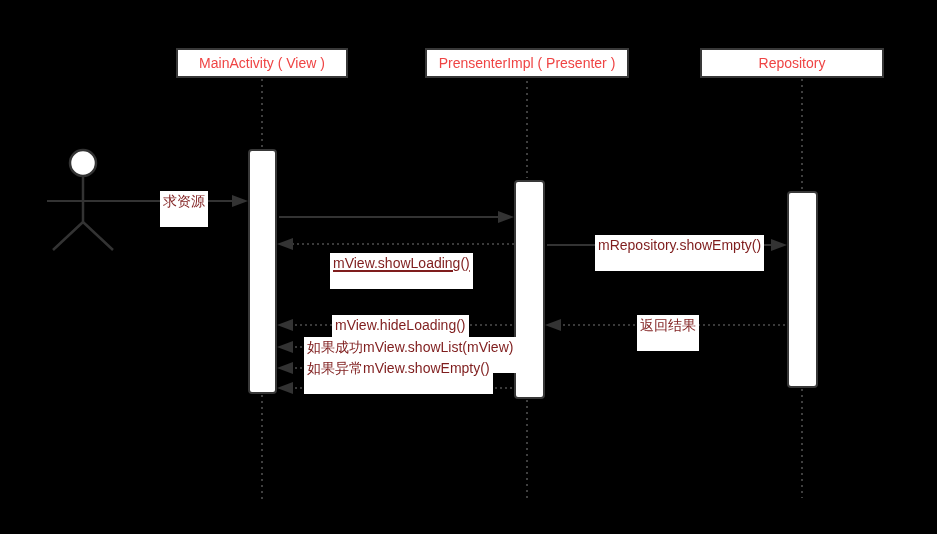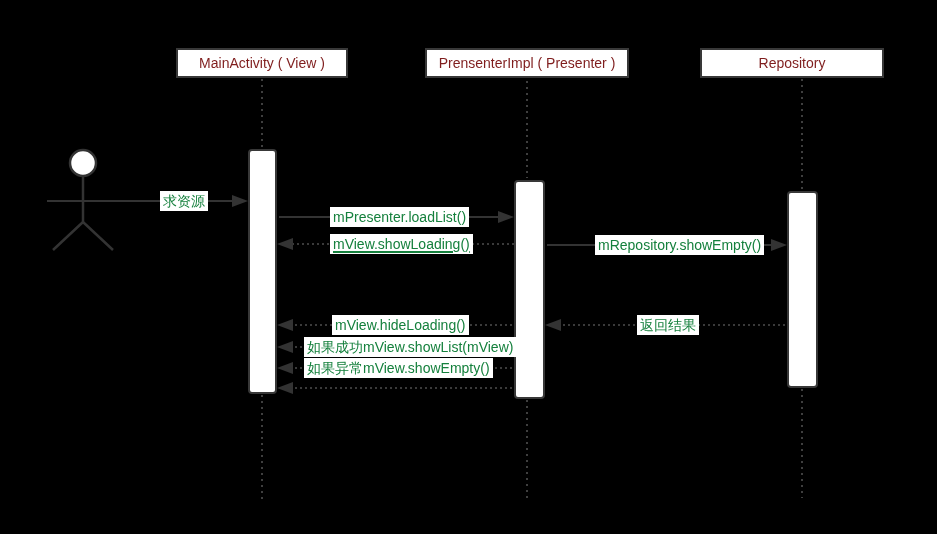--- a/index.html
+++ b/index.html
@@ -3,32 +3,32 @@
 <meta charset="utf-8">
 <style>
   html,body{margin:0;padding:0;background:#000;}
   .stage{
     position:relative;width:937px;height:534px;background:#000000;overflow:hidden;
     font-family:"Liberation Sans","DejaVu Sans",sans-serif;
   }
   .layer{position:absolute;left:0;top:0;}
   .participant{
     position:absolute;box-sizing:border-box;background:#ffffff;border:2px solid #383838;
-    color:#7f1d1d;font-size:14px;display:flex;align-items:center;justify-content:center;
+    color:#ef4444;font-size:14px;display:flex;align-items:center;justify-content:center;
     white-space:nowrap;
   }
   .activation{
     position:absolute;box-sizing:border-box;background:#ffffff;border:2px solid #383838;
     border-radius:4px;
   }
   .msg-label{
-    position:absolute;background:#ffffff;color:#15803d;font-size:14px;line-height:20px;
-    height:20px;padding:0 3px;white-space:nowrap;
+    position:absolute;background:#ffffff;color:#7f1d1d;font-size:14px;line-height:20px;
+    height:36px;padding:0 3px;white-space:nowrap;
   }
-  .underlined{text-decoration:underline;text-decoration-thickness:2px;text-underline-offset:2px;}
+  .underlined{text-decoration:underline;text-decoration-thickness:2px;text-underline-offset:2px;margin-top:19px;}
 </style>
 </head>
 <body>
 
 <div class="stage">
 
   <svg class="layer" width="937" height="534">
 
     <g stroke="#3f3f3f" stroke-width="2" fill="none" stroke-dasharray="2 4">
       <path d="M262 79 V147 M262 395 V500"></path>
@@ -77,21 +77,20 @@
   </div>
   <div class="participant" style="left:700px;top:48px;width:184px;height:30px">
     <span>Repository</span>
   </div>
 
   <div class="activation" style="left:248px;top:149px;width:29px;height:245px"></div>
   <div class="activation" style="left:514px;top:180px;width:31px;height:219px"></div>
   <div class="activation" style="left:787px;top:191px;width:31px;height:197px"></div>
 
   <div class="msg-label" style="left:160px;top:191px">求资源</div>
-  <div class="msg-label" style="left:330px;top:207px">mPresenter.loadList()</div>
   <div class="msg-label underlined" style="left:330px;top:234px">mView.showLoading()</div>
   <div class="msg-label" style="left:595px;top:235px">mRepository.showEmpty()</div>
   <div class="msg-label" style="left:637px;top:315px">返回结果</div>
   <div class="msg-label" style="left:332px;top:315px">mView.hideLoading()</div>
   <div class="msg-label" style="left:304px;top:337px">如果成功mView.showList(mView)</div>
   <div class="msg-label" style="left:304px;top:358px">如果异常mView.showEmpty()</div>
 
 </div>
 
 </body></html>

